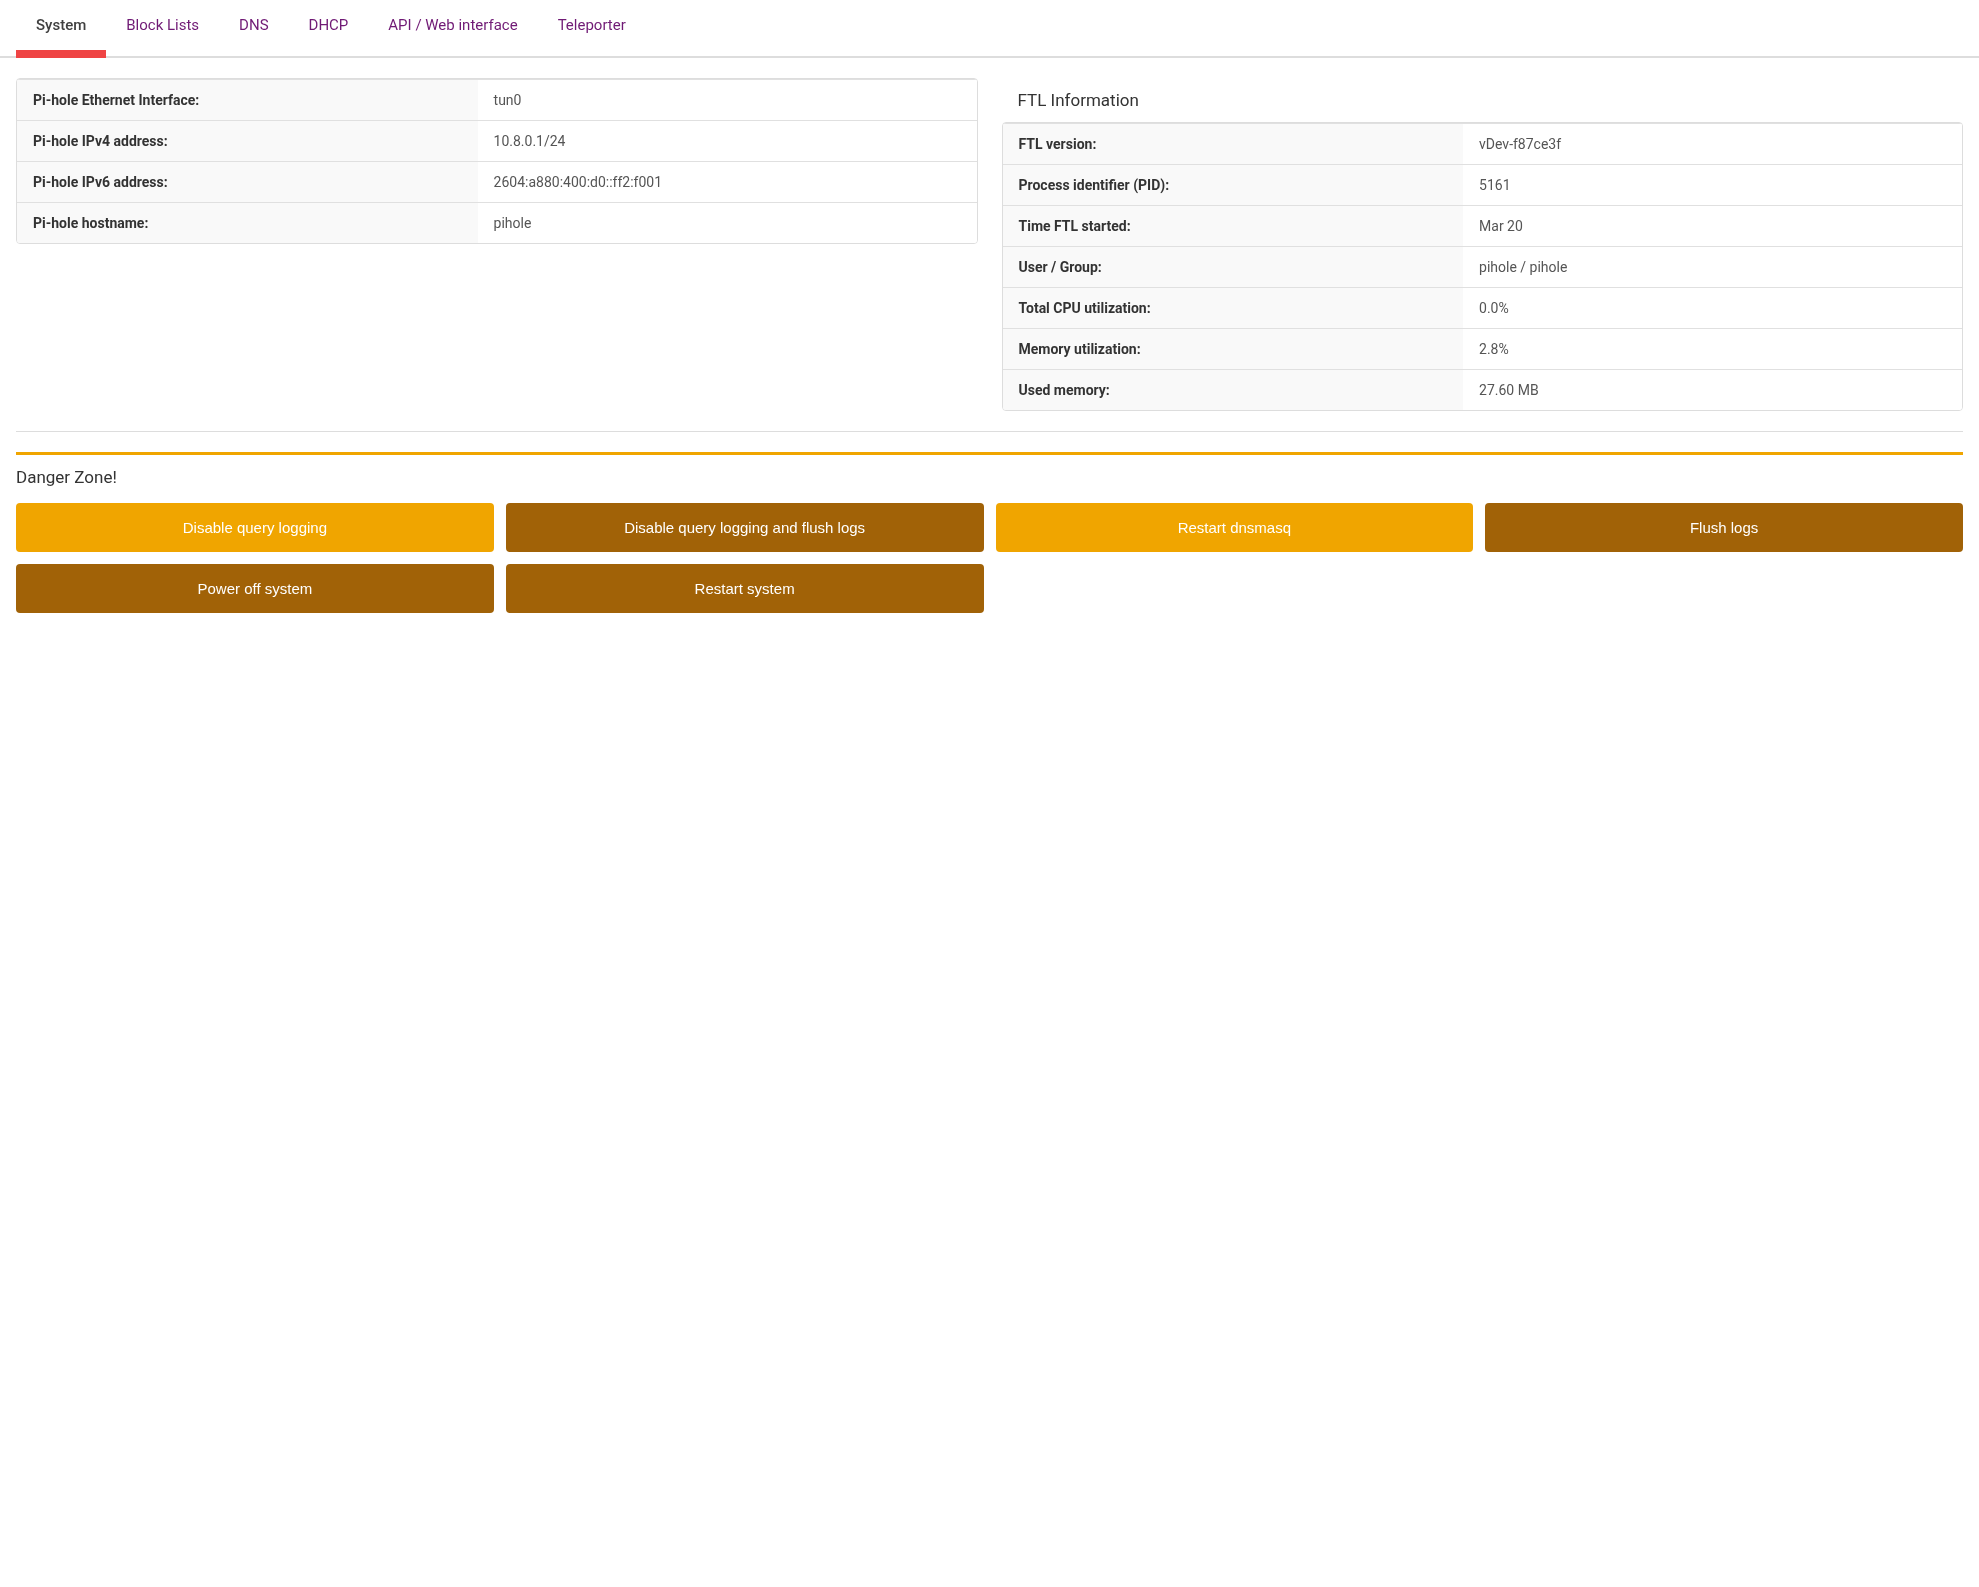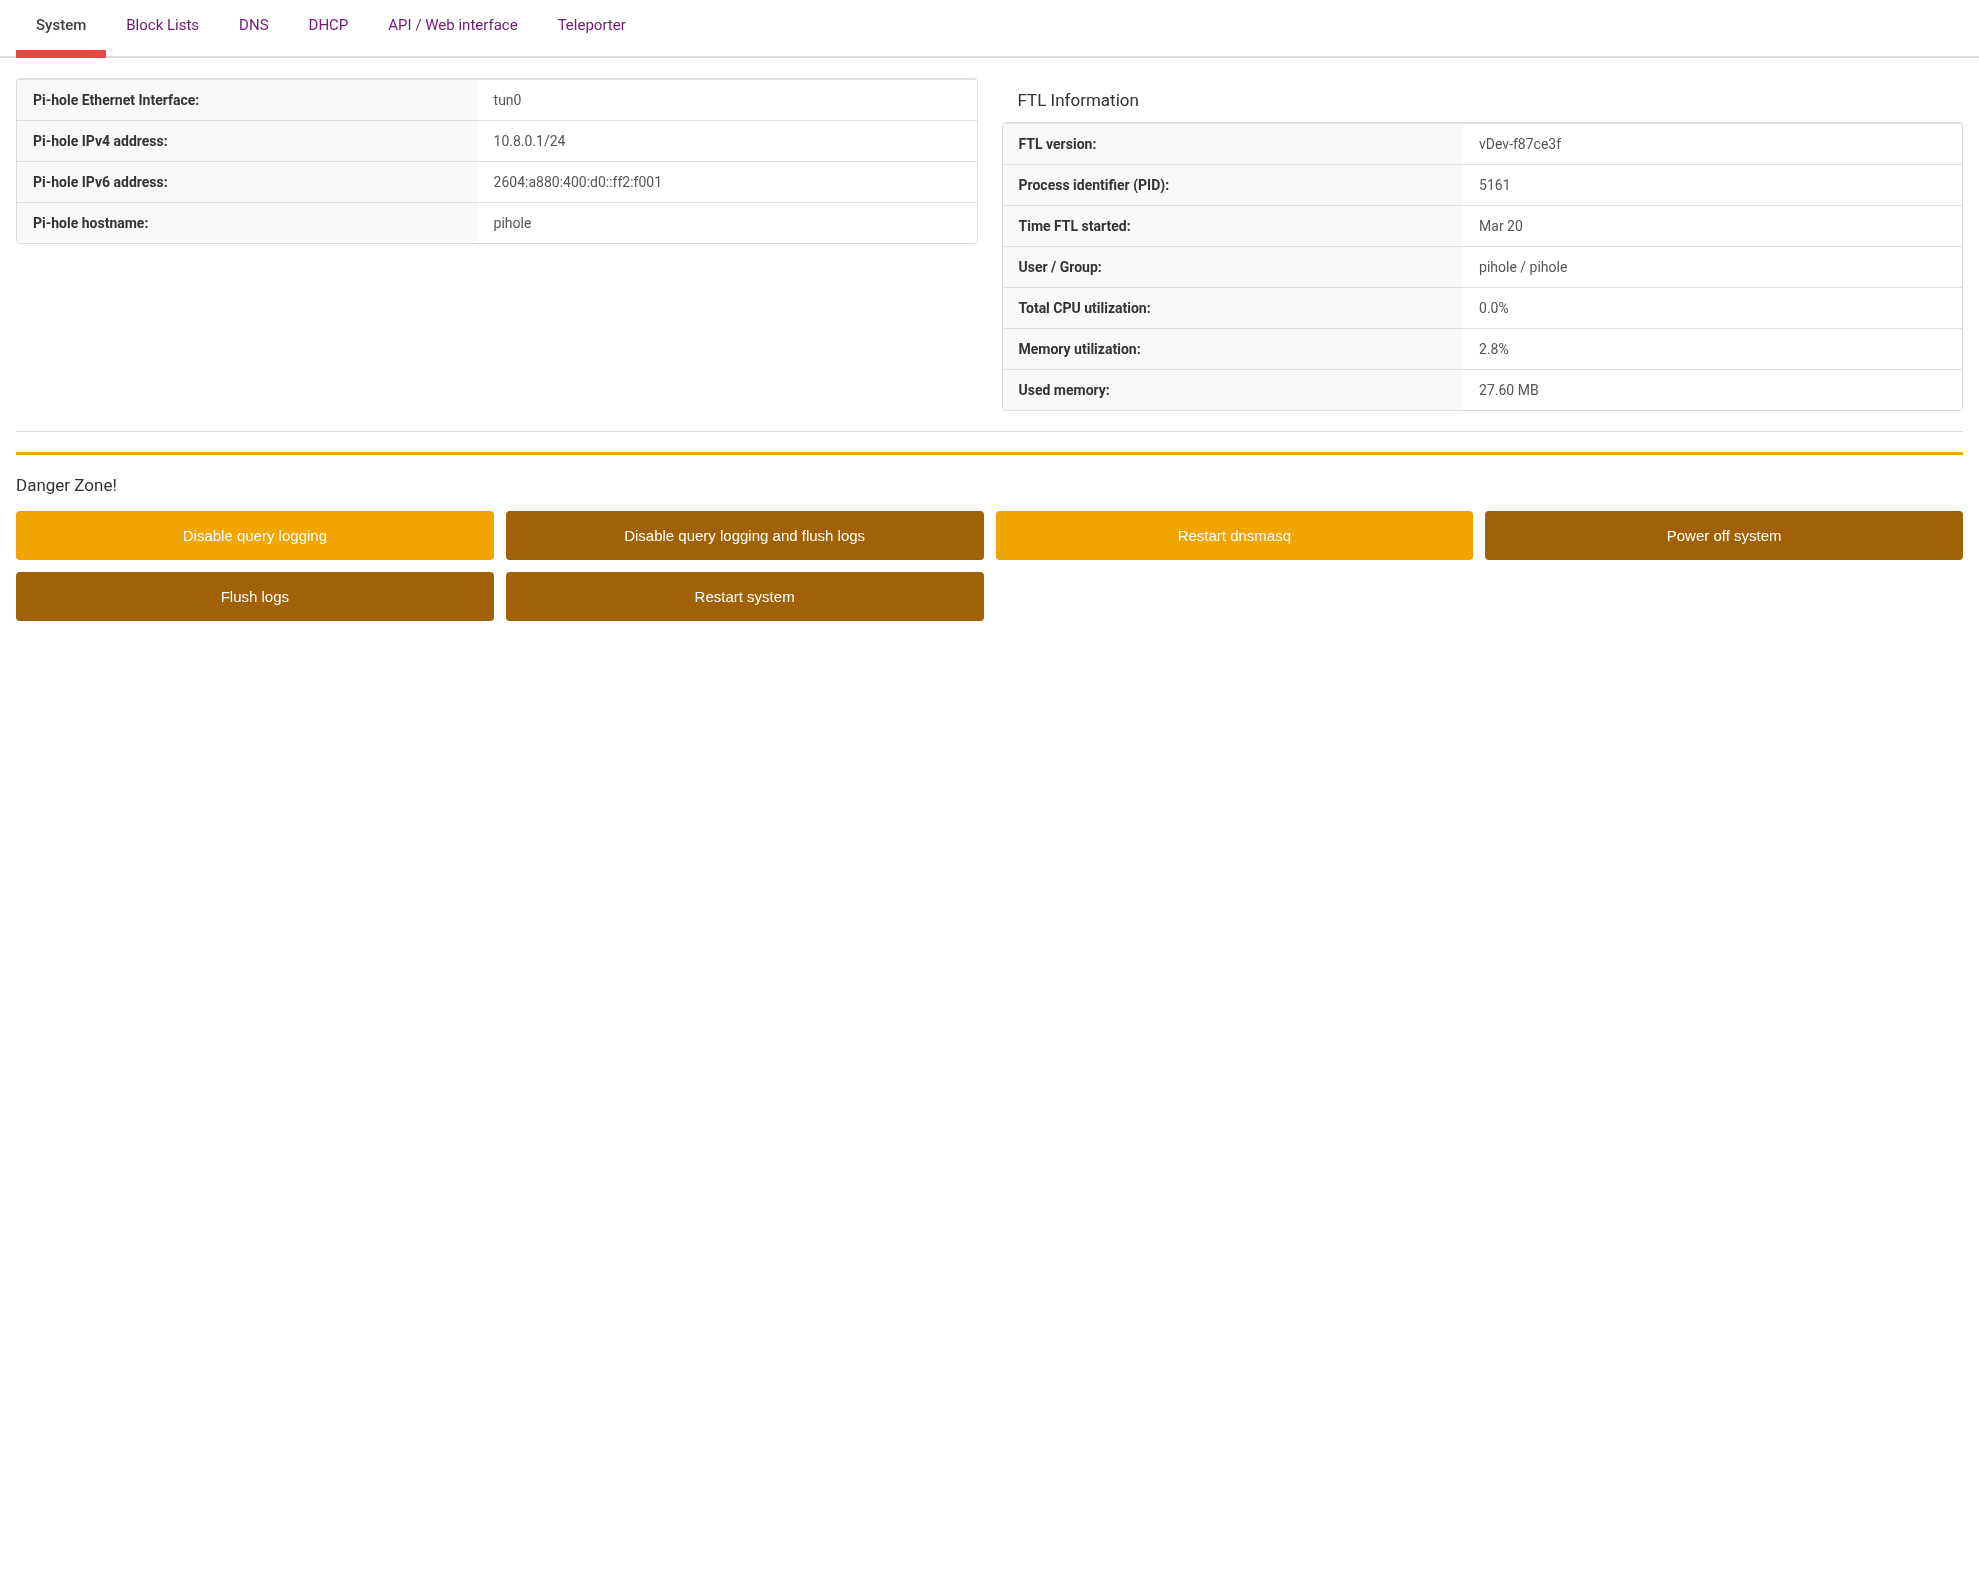--- a/index.html
+++ b/index.html
@@ -80,21 +80,21 @@
       background: #f9f9f9;
       width: 48%;
     }
     .info-table td:last-child {
       background: #fff;
       color: #555;
     }
     
     .danger-zone-wrapper {
       border-top: 3px solid #f0a500;
-      padding-top: 20px;
+      padding-top: 12px;
       margin-top: 4px;
     }
     .danger-zone-title {
       font-size: 17px;
       font-weight: 400;
       padding: 0 0 16px 0;
       color: #333;
     }
     .danger-buttons-grid {
       display: grid;
@@ -207,19 +207,19 @@
     </div>
 
     <hr class="divider">
 
     <div class="danger-zone-wrapper">
       <div class="danger-zone-title">Danger Zone!</div>
       <div class="danger-buttons-grid" id="danger-buttons-grid">
       <button class="btn-danger btn-orange">Disable query logging</button>
           <button class="btn-danger btn-red">Disable query logging and flush logs</button>
           <button class="btn-danger btn-orange">Restart dnsmasq</button>
+          <button class="btn-danger btn-red">Flush logs</button>
           <button class="btn-danger btn-red">Power off system</button>
-          <button class="btn-danger btn-red">Flush logs</button>
           <button class="btn-danger btn-red">Restart system</button>
         </div>
     </div>
   </div>
 </div>
 
 </body></html>

